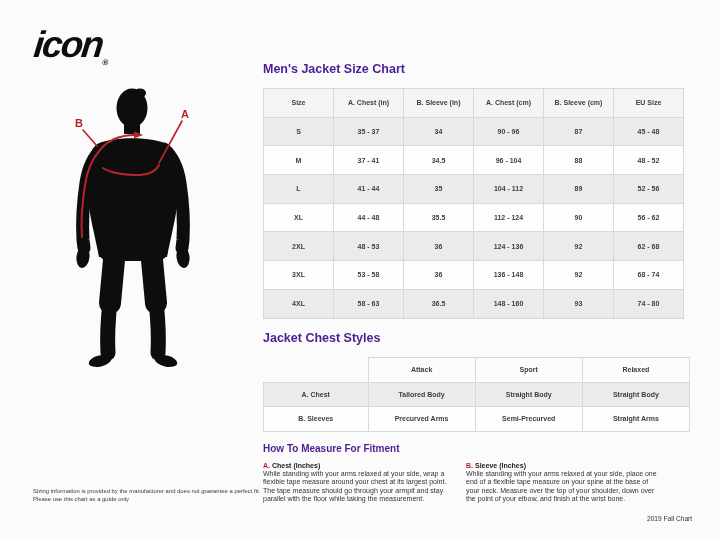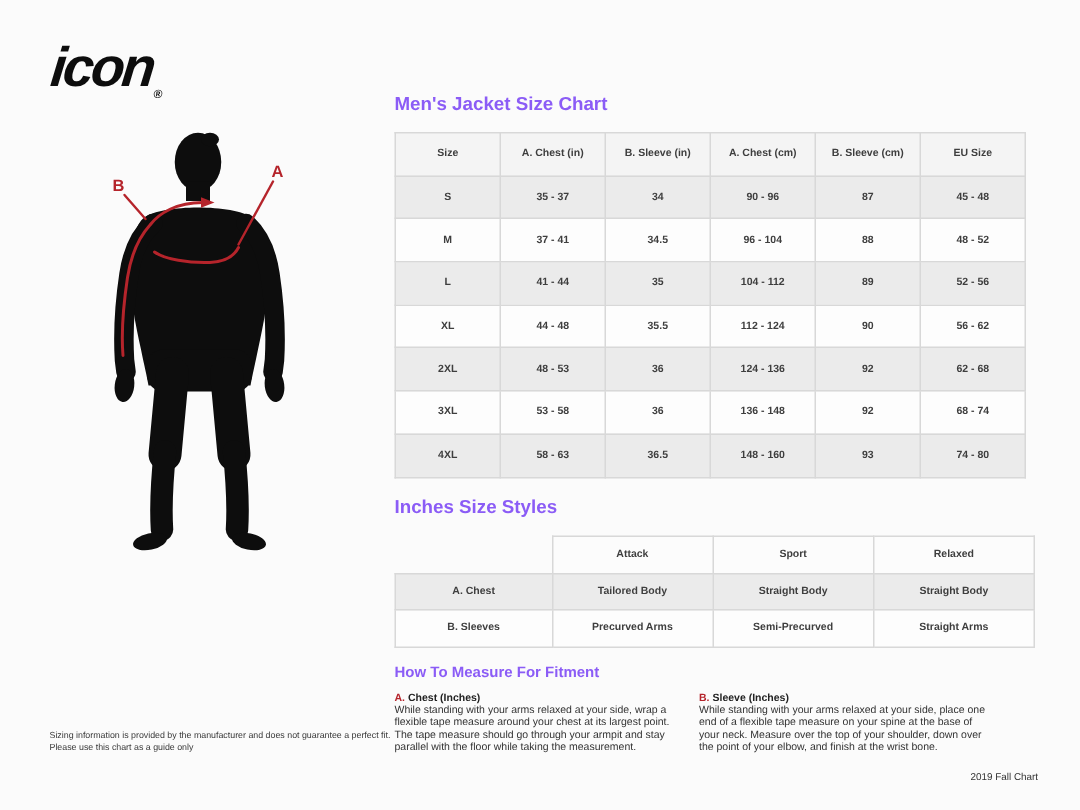--- a/index.html
+++ b/index.html
@@ -20,21 +20,21 @@
     transform:skewX(-6deg);
   }
   .logo sup{font-size:8px;letter-spacing:0;vertical-align:-8px;margin-left:2px;}
 
   
   .figure{position:absolute;left:38px;top:85px;width:205px;height:300px;}
 
   
   .section-title{
     position:absolute;left:263px;margin:0;
-    font-size:12.5px;font-weight:bold;color:#8b5cf6;
+    font-size:12.5px;font-weight:bold;color:#4c1d95;
   }
   #title-size{top:62px;}
   #title-style{top:331px;}
   #title-measure{top:443px;font-size:10px;}
 
   
   table{
     position:absolute;left:263px;
     border-collapse:collapse;table-layout:fixed;
     font-size:7px;font-weight:bold;color:#3e3e3e;
@@ -183,21 +183,21 @@
           <td>4XL</td>
           <td>58 - 63</td>
           <td>36.5</td>
           <td>148 - 160</td>
           <td>93</td>
           <td>74 - 80</td>
         </tr>
       </tbody>
   </table>
 
-  <h2 class="section-title" id="title-style">Inches Size Styles</h2>
+  <h2 class="section-title" id="title-style">Jacket Chest Styles</h2>
 
   <table id="style-table">
     <thead>
       <tr>
           <th class="blank"></th>
           <th>Attack</th>
           <th>Sport</th>
           <th>Relaxed</th>
         </tr>
     </thead>

